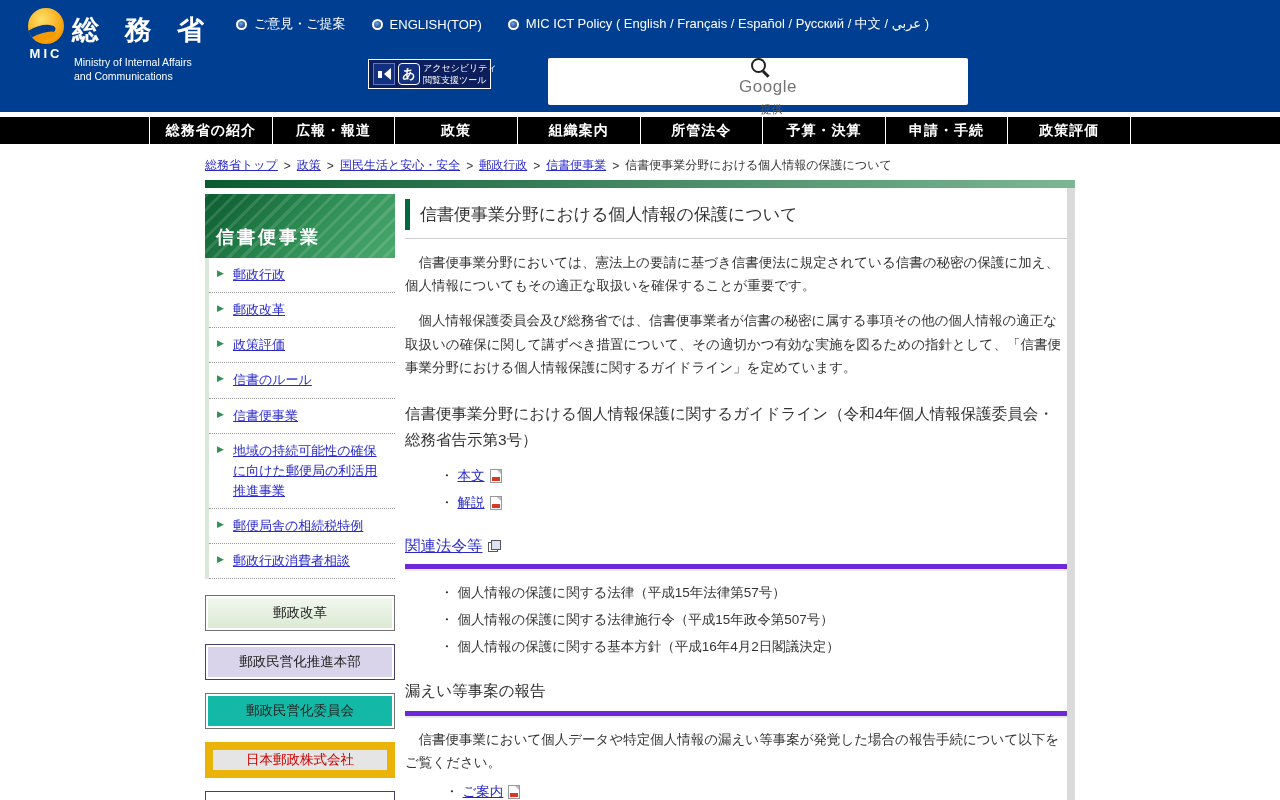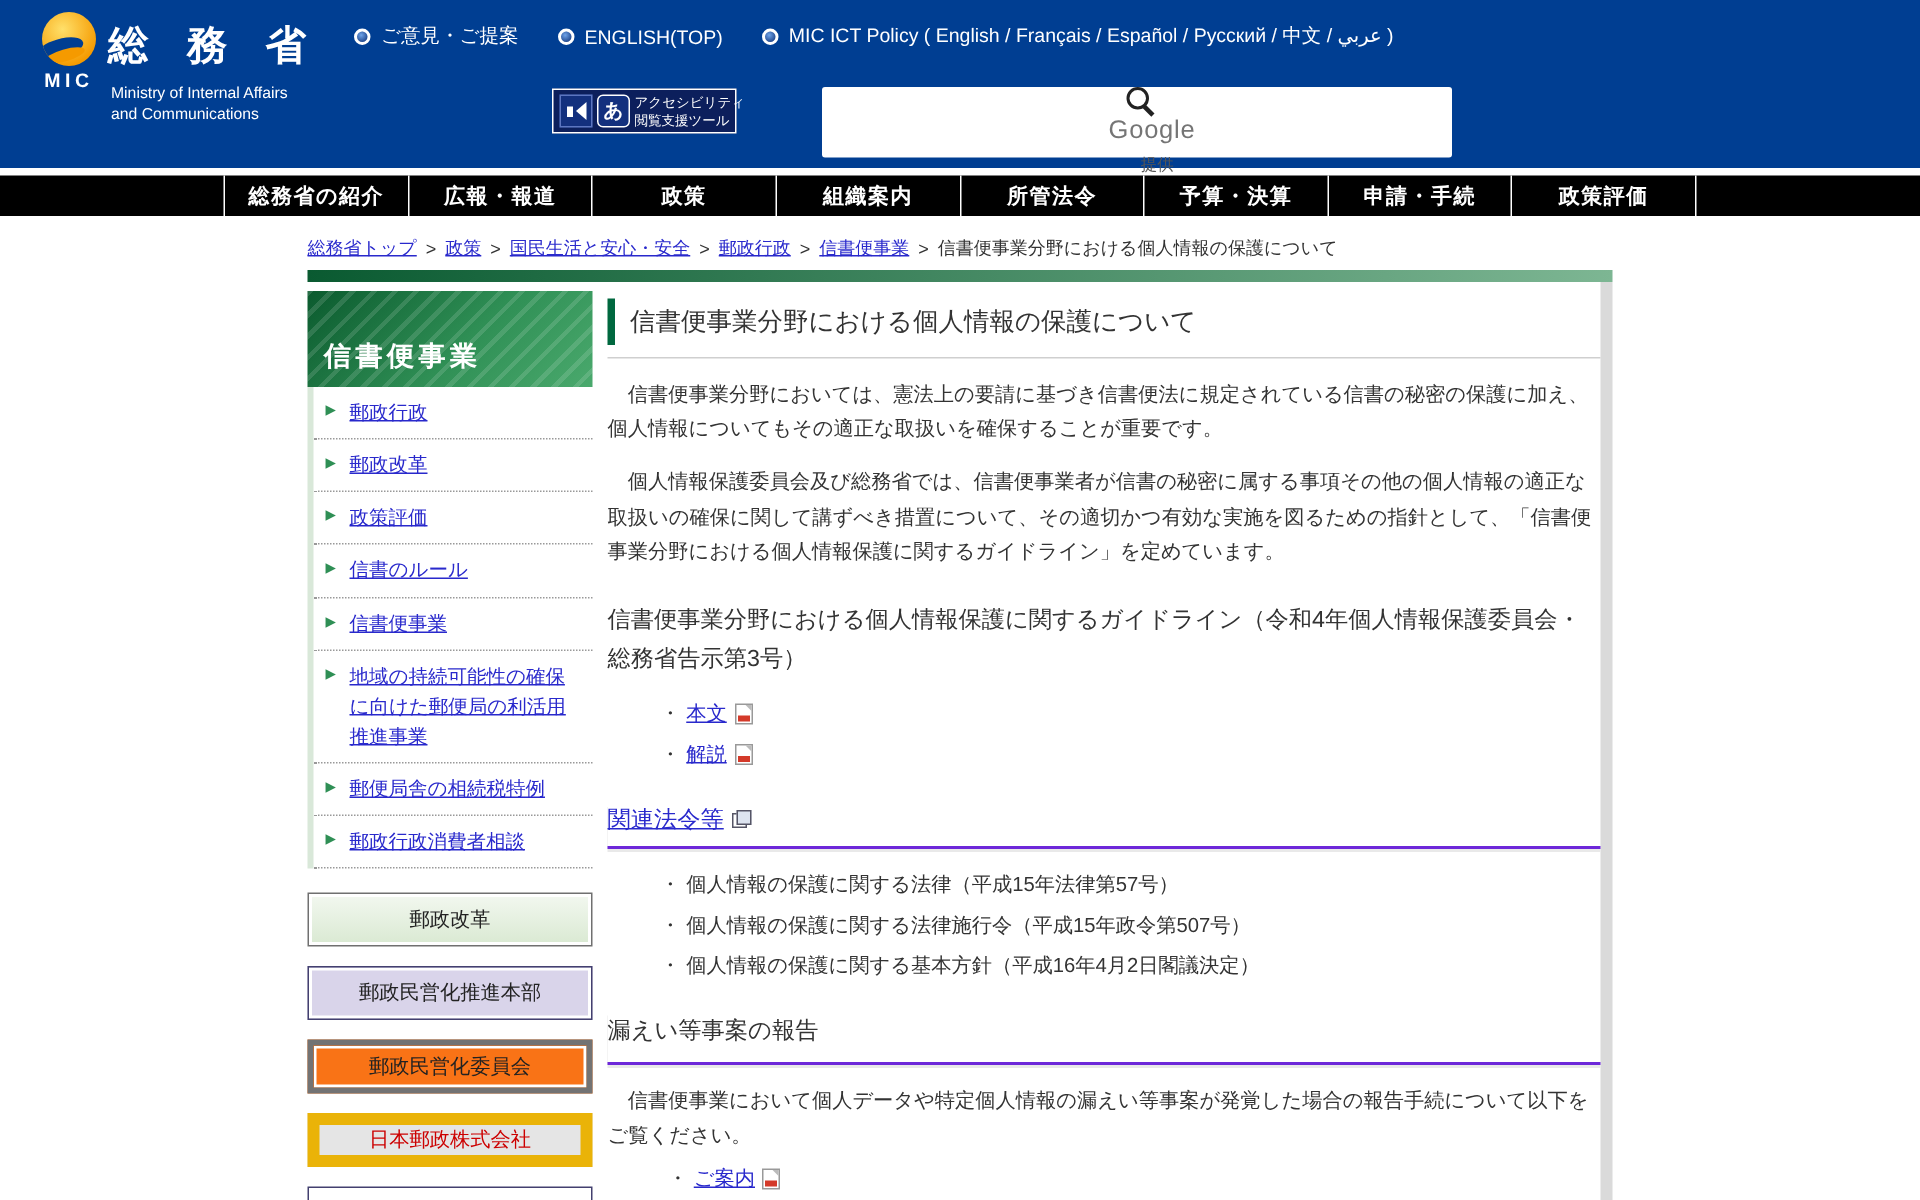--- a/index.html
+++ b/index.html
@@ -65,31 +65,31 @@
     background:repeating-linear-gradient(135deg,rgba(255,255,255,.13) 0 3px,rgba(255,255,255,0) 3px 10px);}
   .side-title-label{position:absolute;left:11px;bottom:9px;color:#fff;font-size:18px;font-weight:bold;letter-spacing:3px;z-index:2;}
   .side-menu{border-left:4px solid #d9e8d9;background:#fff;}
   .side-item{position:relative;padding:7px 6px 7px 24px;border-bottom:1px dotted #999;font-size:13px;line-height:1.55;}
   .arrow-icon{position:absolute;left:8px;top:9px;color:#2f8f55;font-size:9px;}
   .banner{height:36px;margin-top:13px;display:flex;align-items:center;justify-content:center;font-size:13.5px;
     text-align:center;cursor:pointer;color:#222;}
   .banner.first{margin-top:16px;}
   .b-green{background:linear-gradient(#f3f8f0,#d9e9d2);border:1px solid #707070;box-shadow:inset 0 0 0 2px #fff;}
   .b-purple{background:#d9d4ea;border:1px solid #43406f;box-shadow:inset 0 0 0 2px #fff;}
-  .b-pink{background:#f97316;border:4px solid #737373;box-shadow:inset 0 0 0 2px #fff;}
+  .b-pink{background:#14b8a6;border:1px solid #737373;box-shadow:inset 0 0 0 2px #fff;}
   .b-red-outline{background:#e5e5e5;border:8px solid #eab308;color:#c00;}
   .b-red-text{background:#fff;border:1px solid #43406f;box-shadow:inset 0 0 0 2px #fff;color:#c00;font-size:12.5px;}
 
   
   .main{position:absolute;left:405px;top:55px;width:662px;}
   .title-wrap{border-bottom:1px solid #cfcfcf;padding-bottom:8px;}
   .page-title{border-left:5px solid #00683f;padding:4px 0 4px 10px;font-size:17px;font-weight:normal;color:#333;}
   .para{margin-top:12px;font-size:13.5px;line-height:1.72;color:#333;}
   .h2-plain{margin-top:22px;font-size:15.5px;font-weight:normal;line-height:1.7;color:#333;}
-  .rule{border-bottom:2px solid #6d28d9;box-shadow:0 2px 0 #e9e9e9;padding-bottom:7px;}
+  .rule{border-bottom:5px solid #6d28d9;box-shadow:0 2px 0 #e9e9e9;padding-bottom:7px;}
   .section-link{margin-top:24px;font-size:15.5px;}
   .link-list{margin:13px 0 0 35px;}
   .link-row{display:flex;align-items:center;margin-bottom:9px;font-size:13.5px;}
   .blt{margin-right:4px;color:#333;}
   .law-list{margin:15px 0 0 35px;}
   .law-row{display:flex;align-items:flex-start;margin-bottom:9px;font-size:13.5px;color:#333;}
   .report-links{margin:8px 0 0 40px;}
   .report-row{display:flex;align-items:center;margin-bottom:7px;font-size:13.5px;}
   .inline-link{display:inline-flex;align-items:center;}
   .icon-pdf,.icon-doc{position:relative;display:inline-block;width:12px;height:14px;background:#fff;border:1px solid #999;

